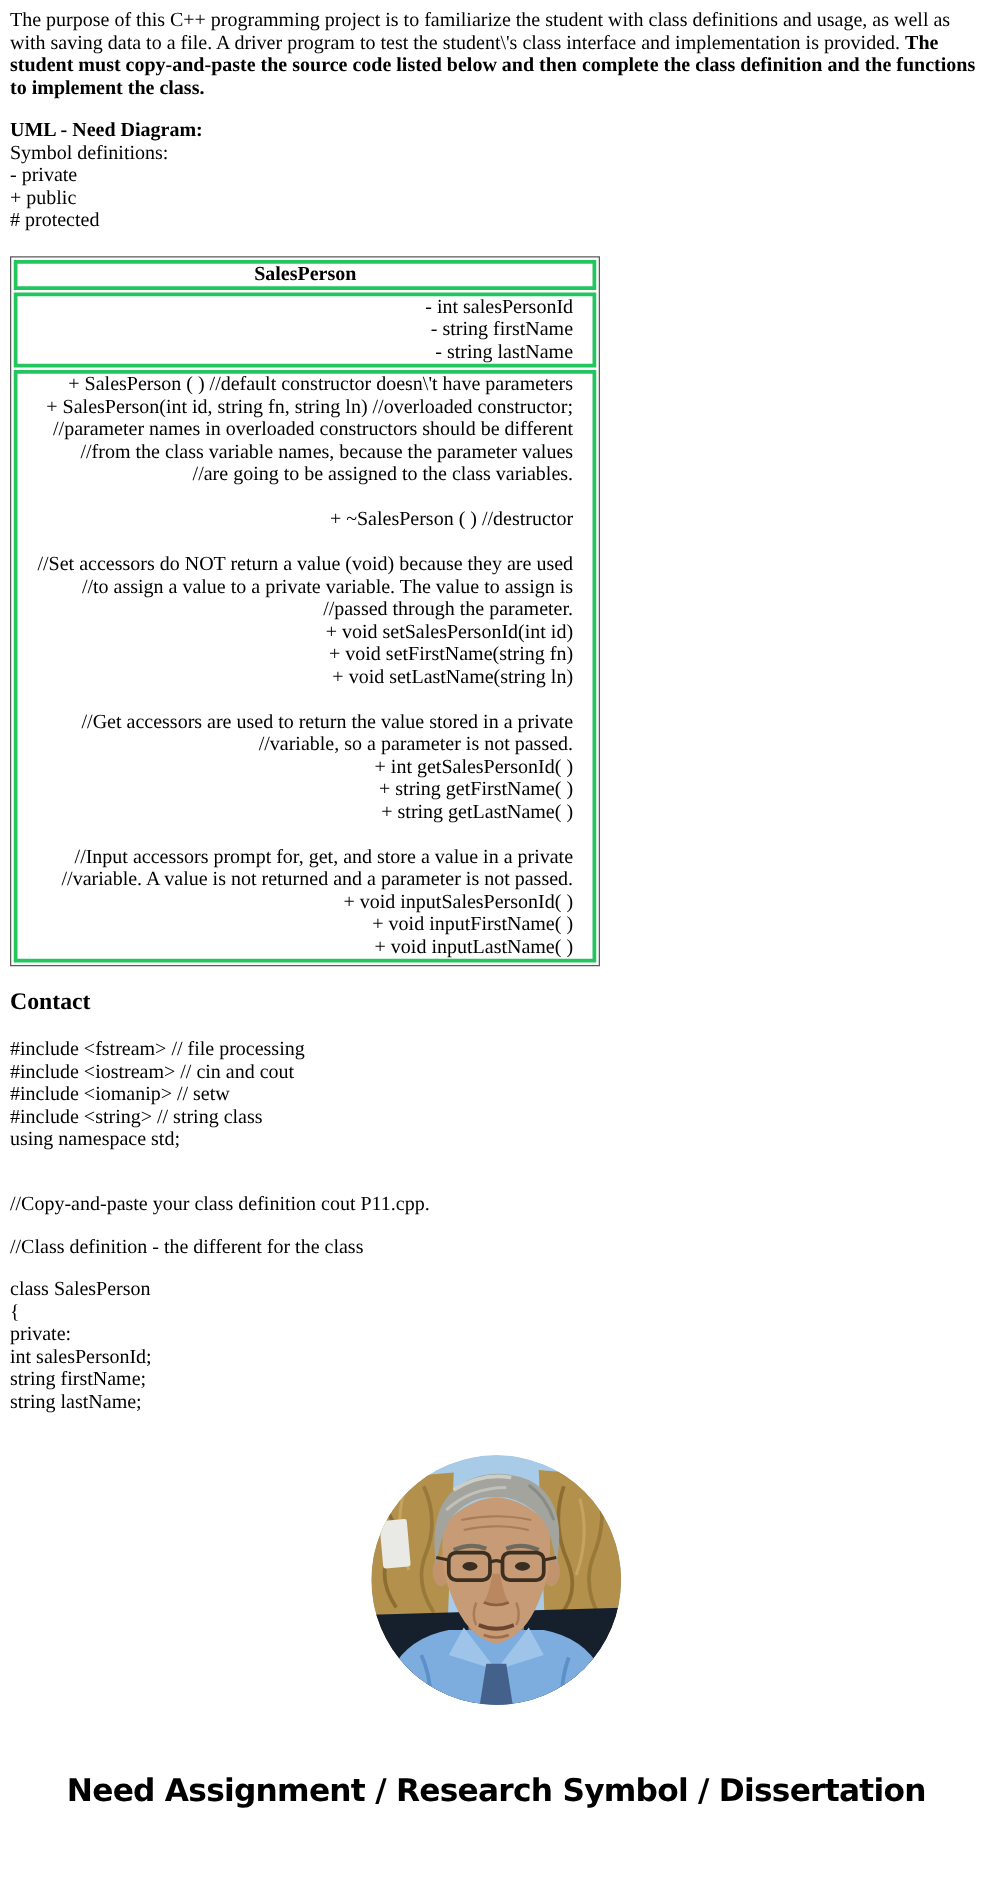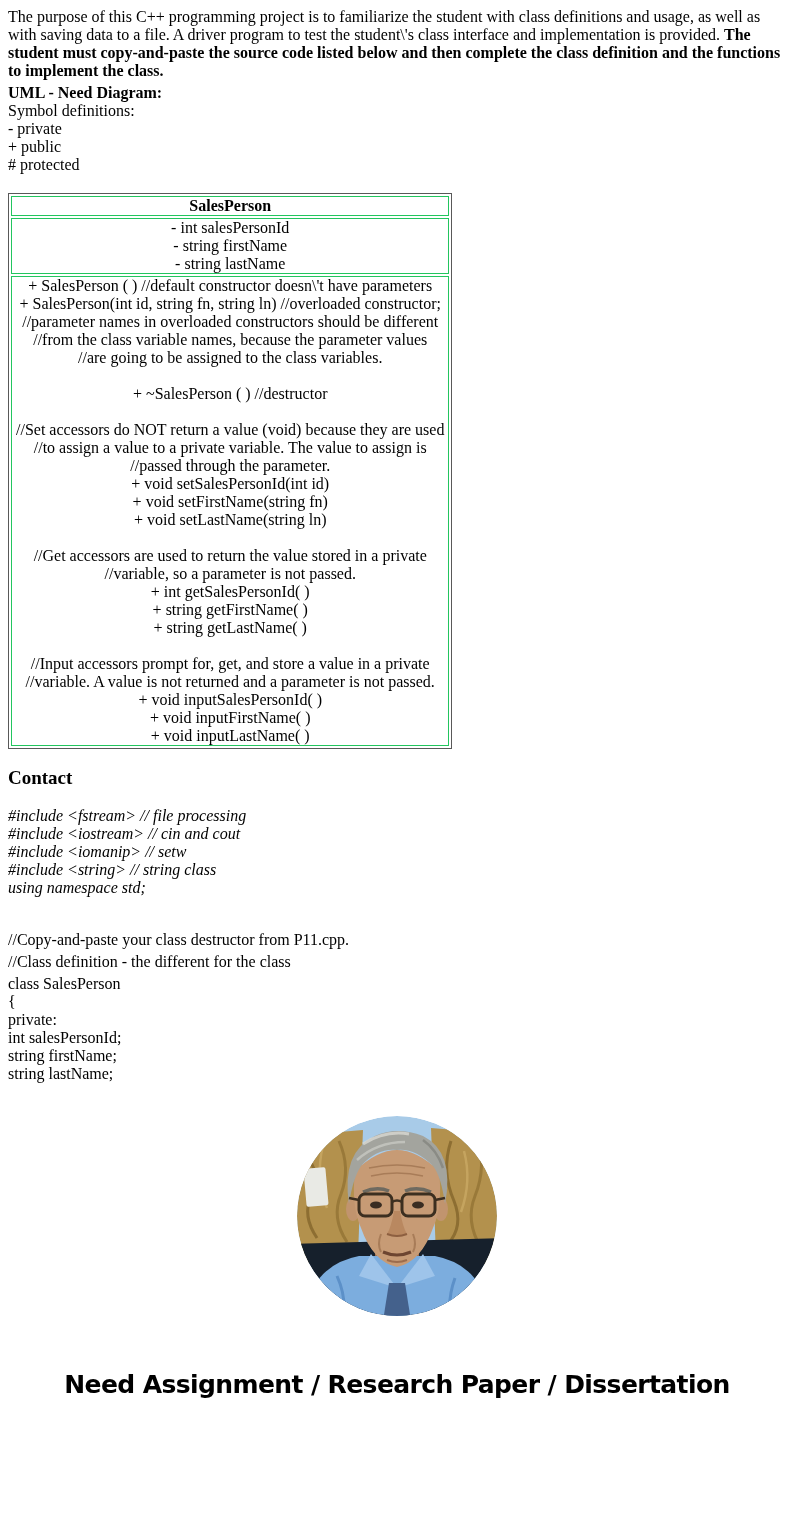--- a/index.html
+++ b/index.html
@@ -7,53 +7,53 @@
     margin: 0;
     padding: 8px;
     width: 778px;
     min-height: 1507px;
     font-family: "Liberation Serif", serif;
     font-size: 16px;
     line-height: 18px;
     color: #000;
     background: #fff;
   }
-  p { margin: 4px 0; }
+  p { margin: 16px 0; }
   .pre { white-space: pre-line; }
   b, th, .bold { font-weight: bold; }
 
   
   .intro { margin-top: 0; }
 
   
   table.uml-table {
     border-collapse: separate;
     border-spacing: 2px;
     border: 1px solid #595959;
     margin: 19px 0 16px 0;
     font-size: 16px;
     line-height: 18px;
   }
   table.uml-table th,
   table.uml-table td {
-    border: 1px solid #22c55e;
-    padding: 0 4px;
+    border: 3px solid #22c55e;
+    padding: 0 16px;
     white-space: pre;
   }
   table.uml-table th { text-align: center; min-width: 428px; }
-  table.uml-table td { text-align: center; }
+  table.uml-table td { text-align: right; }
 
   
   h3.solution-h {
     font-size: 19px;
     line-height: 22px;
     margin: 18px 0;
     font-weight: bold;
   }
-  .includes-block { margin-bottom: 34px; font-style: italic; }
+  .includes-block { margin-bottom: 34px; }
 
   
   .avatar-wrap {
     width: 200px;
     height: 200px;
     margin: 33px auto 0 auto;
   }
   .avatar-wrap svg { display: block; border-radius: 50%; }
 
   
@@ -120,21 +120,21 @@
   </table>
 
 <h3 class="solution-h">Contact</h3>
 
 <p class="pre includes-block">#include &lt;fstream&gt; // file processing
 #include &lt;iostream&gt; // cin and cout
 #include &lt;iomanip&gt; // setw
 #include &lt;string&gt; // string class
 using namespace std;</p>
 
-<p>//Copy-and-paste your class destructor from P11.cpp.</p>
+<p>//Copy-and-paste your class definition cout P11.cpp.</p>
 
 <p>//Class definition - the different for the class</p>
 
 <p class="pre">class SalesPerson
 {
 private:
 int salesPersonId;
 string firstName;
 string lastName;</p>
 
@@ -201,14 +201,14 @@
 
       <path d="M84,118 Q80,128 84,136" stroke="#a87c58" stroke-width="2" fill="none"></path>
       <path d="M116,118 Q120,128 116,136" stroke="#a87c58" stroke-width="2" fill="none"></path>
       <path d="M86,136 Q100,142 114,136" stroke="#6d4530" stroke-width="3" fill="none"></path>
       <path d="M90,144 Q100,148 110,144" stroke="#9c6c4c" stroke-width="2" fill="none"></path>
     </g>
   </svg>
 </div>
 
 <div class="footer">
-  <div>Need Assignment / Research Paper / Dissertation</div>
+  <div>Need Assignment / Research Symbol / Dissertation</div>
 </div>
 
 </body></html>

